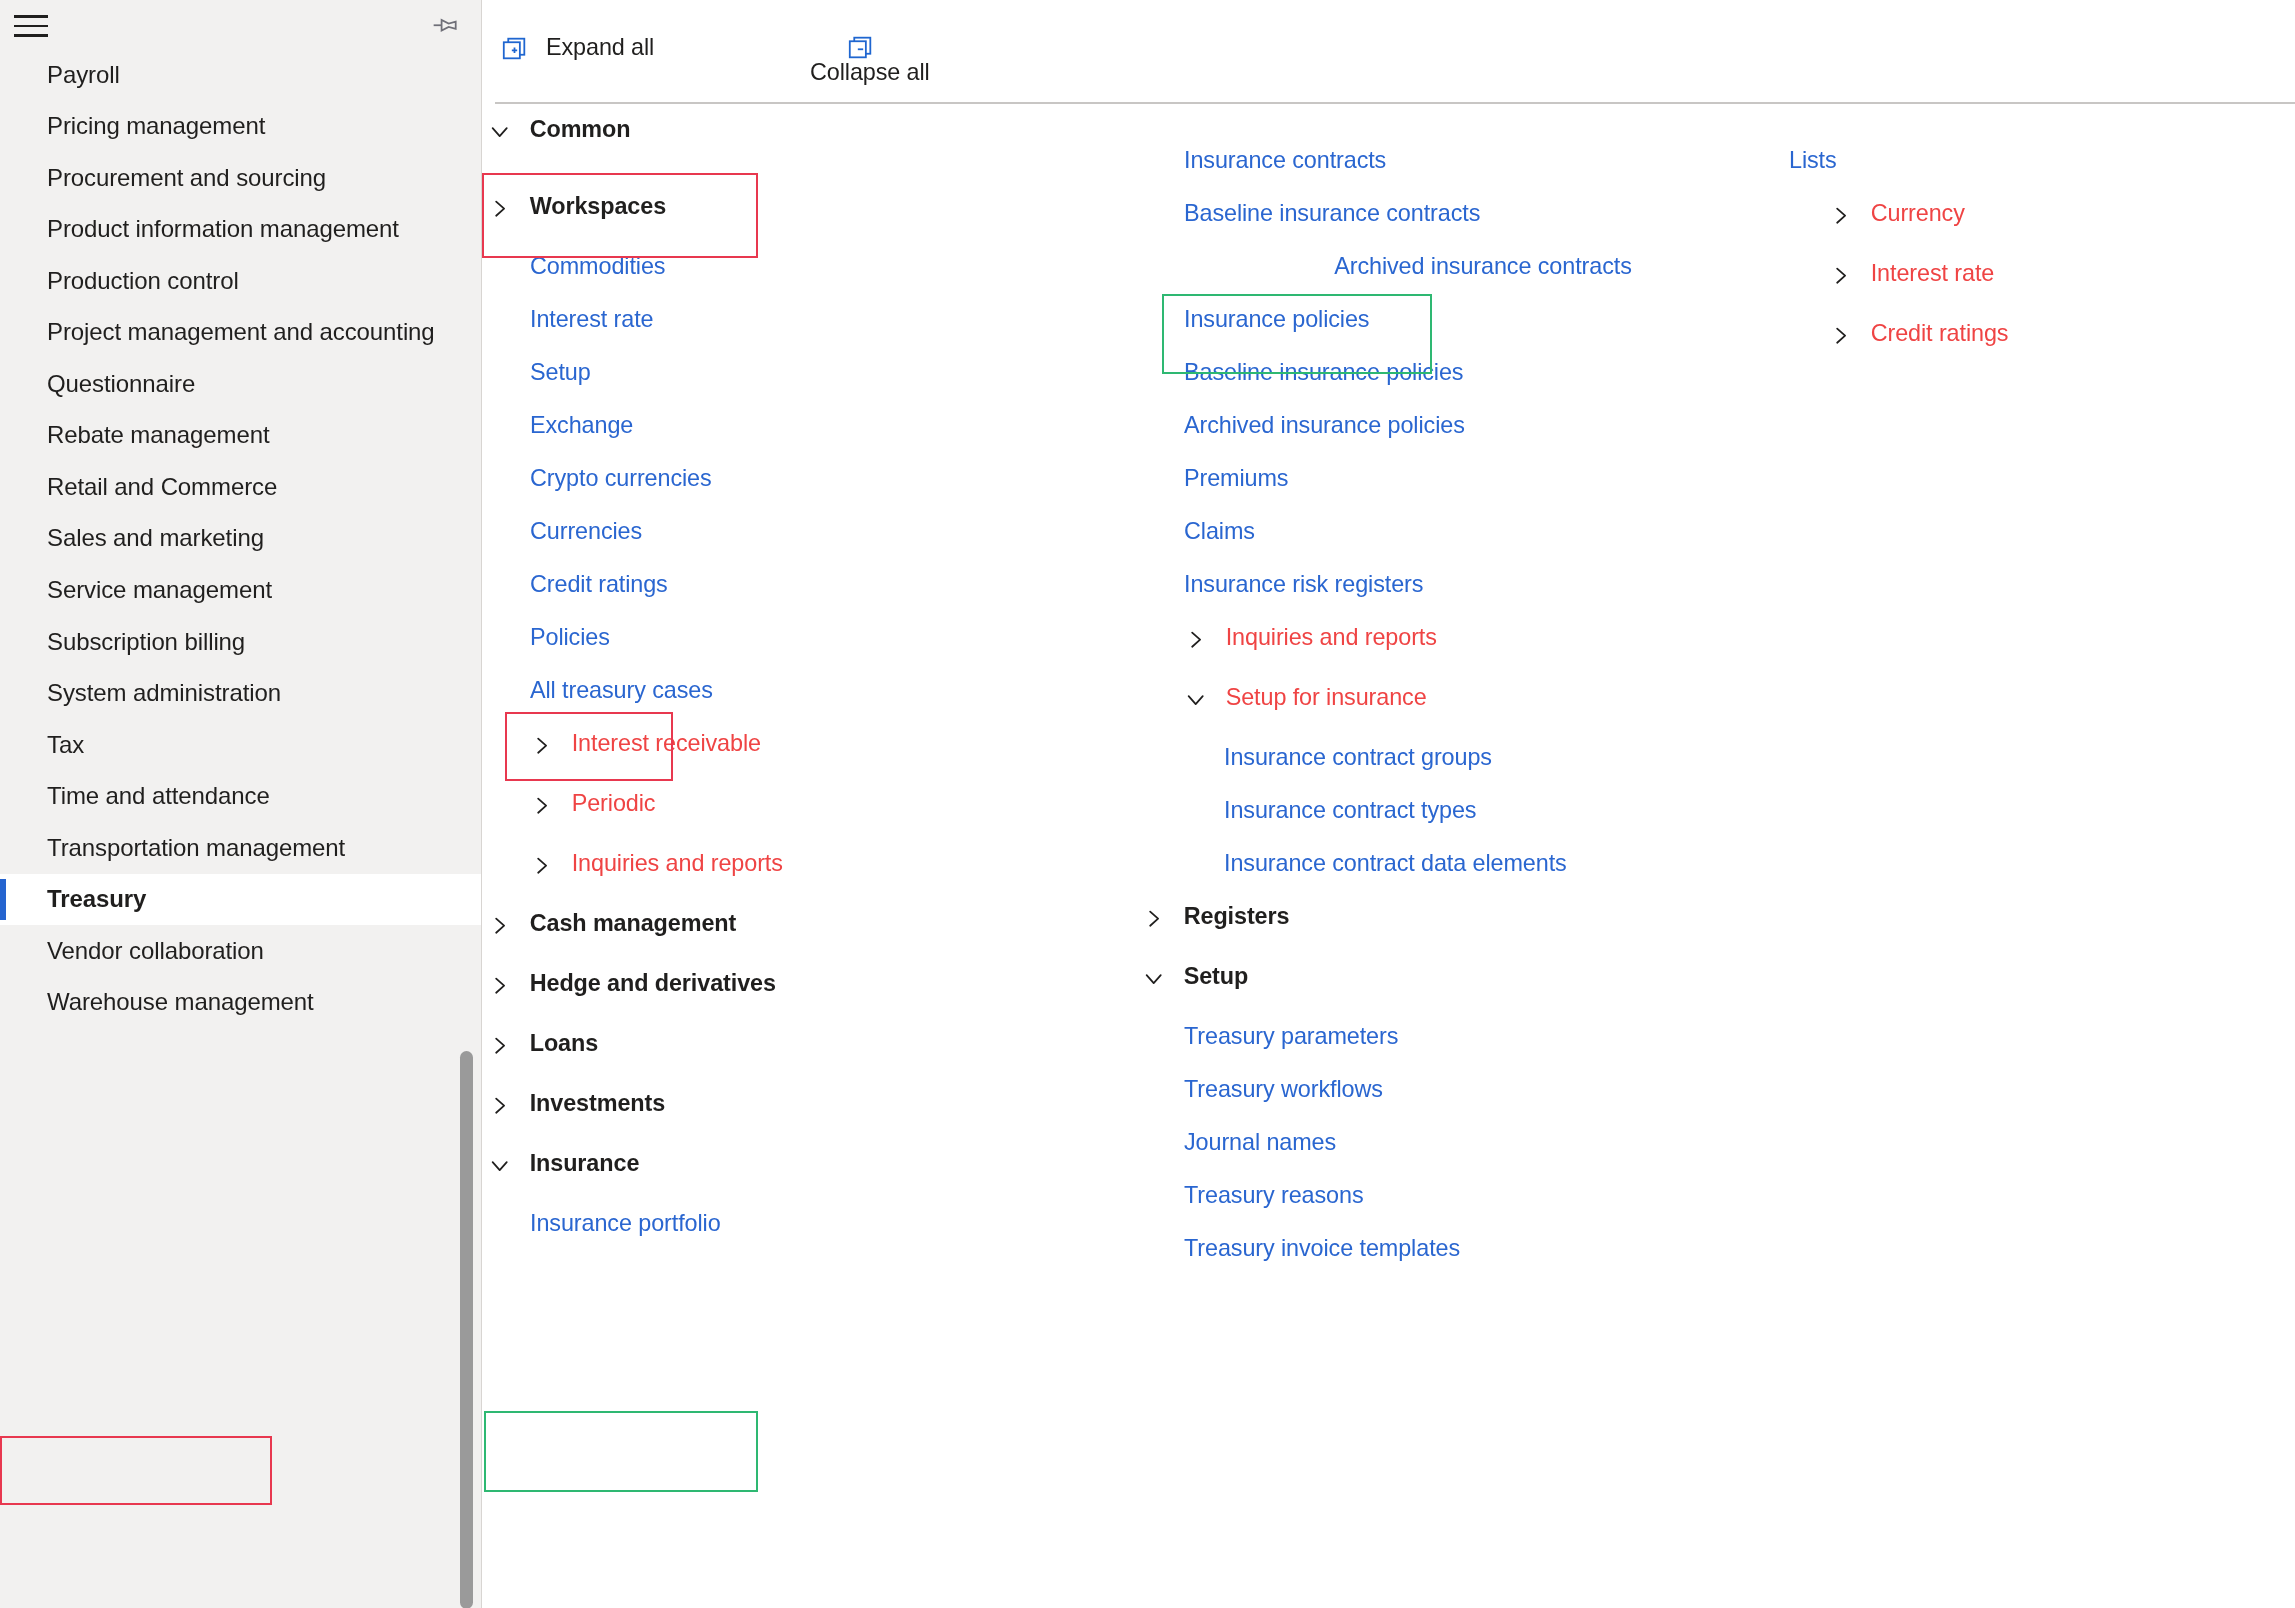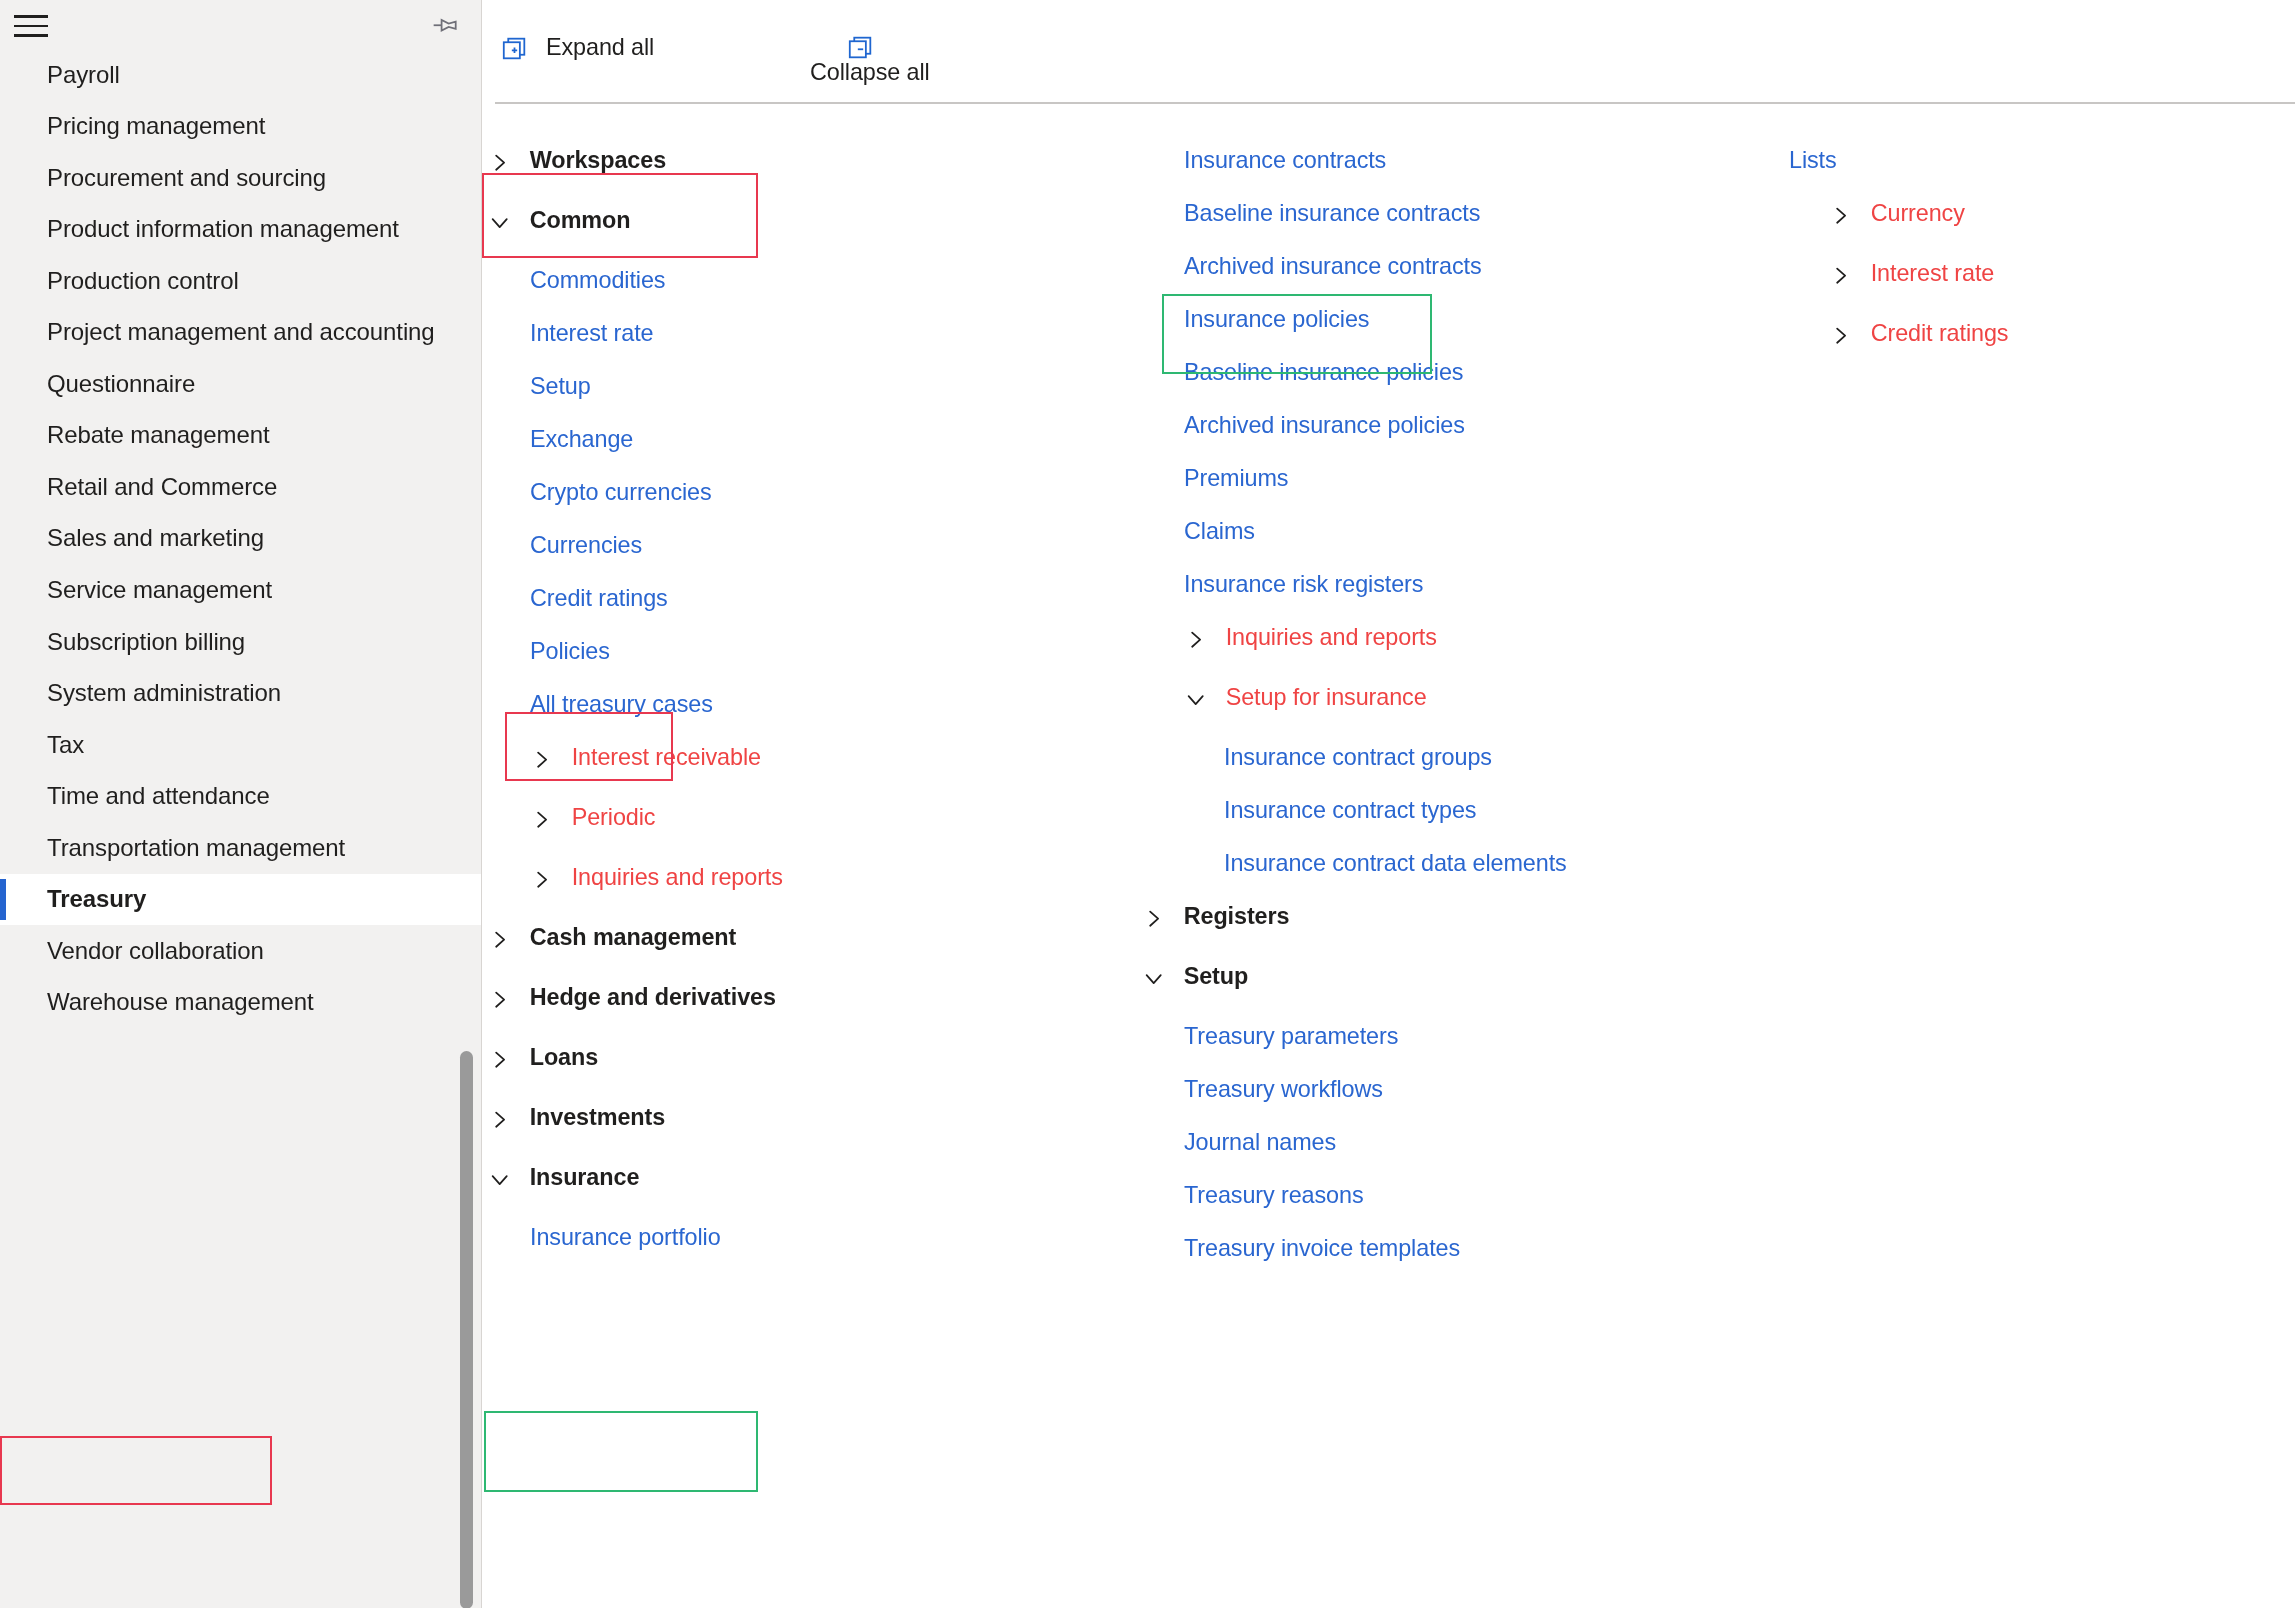--- a/index.html
+++ b/index.html
@@ -221,31 +221,31 @@
             <path d="M11 16 L17 16" stroke="#1f66d0" stroke-width="2"></path>
           </svg>
         </span>
         <span>Collapse all</span>
       </div>
     </div>
     <div id="toolbar-divider"></div>
 
     <div id="tree">
       <div class="col" id="col1">
+          <div class="row group" style="padding-left: 7px; margin-bottom: 23px; min-height: 37px; margin-top: 8.8px;">
+            <span class="chev"><svg viewBox="0 0 22 22" width="19.4" height="19.4">
+                <path d="M3 7 L11 16 L19 7" fill="none" stroke="#201f1e" stroke-width="2" stroke-linecap="round" stroke-linejoin="round"></path>
+              </svg></span>
+            <span>Common</span>
+          </div>
           <div class="row group" style="padding-left: 7px; margin-bottom: 23px; min-height: 37px; margin-top: 40px;">
             <span class="chev"><svg viewBox="0 0 22 22" width="19.4" height="19.4">
                 <path d="M7 3 L16 11 L7 19" fill="none" stroke="#201f1e" stroke-width="2" stroke-linecap="round" stroke-linejoin="round"></path>
               </svg></span>
             <span>Workspaces</span>
-          </div>
-          <div class="row group" style="padding-left: 7px; margin-bottom: 23px; min-height: 37px; margin-top: 8.8px;">
-            <span class="chev"><svg viewBox="0 0 22 22" width="19.4" height="19.4">
-                <path d="M3 7 L11 16 L19 7" fill="none" stroke="#201f1e" stroke-width="2" stroke-linecap="round" stroke-linejoin="round"></path>
-              </svg></span>
-            <span>Common</span>
           </div>
           <div class="row link" style="padding-left: 47px; margin-bottom: 16px; min-height: 37px; margin-top: 7px;">
             <span>Commodities</span>
           </div>
           <div class="row link" style="padding-left: 47px; margin-bottom: 16px; min-height: 37px;">
             <span>Interest rate</span>
           </div>
           <div class="row link" style="padding-left: 47px; margin-bottom: 16px; min-height: 37px;">
             <span>Setup</span>
           </div>
@@ -319,21 +319,21 @@
             <span>Insurance portfolio</span>
           </div>
         </div>
       <div class="col" id="col2">
           <div class="row link" style="padding-left: 47px; margin-bottom: 16px; min-height: 37px; margin-top: 40px;">
             <span>Insurance contracts</span>
           </div>
           <div class="row link" style="padding-left: 47px; margin-bottom: 16px; min-height: 37px;">
             <span>Baseline insurance contracts</span>
           </div>
-          <div class="row link" style="padding-left: 47px; margin-bottom: 16px; min-height: 37px;">
+          <div class="row link" style="padding-left: 47px; margin-bottom: 16px; min-height: 37px; justify-content: center;">
             <span>Archived insurance contracts</span>
           </div>
           <div class="row link" style="padding-left: 47px; margin-bottom: 16px; min-height: 37px;">
             <span>Insurance policies</span>
           </div>
           <div class="row link" style="padding-left: 47px; margin-bottom: 16px; min-height: 37px;">
             <span>Baseline insurance policies</span>
           </div>
           <div class="row link" style="padding-left: 47px; margin-bottom: 16px; min-height: 37px;">
             <span>Archived insurance policies</span>

